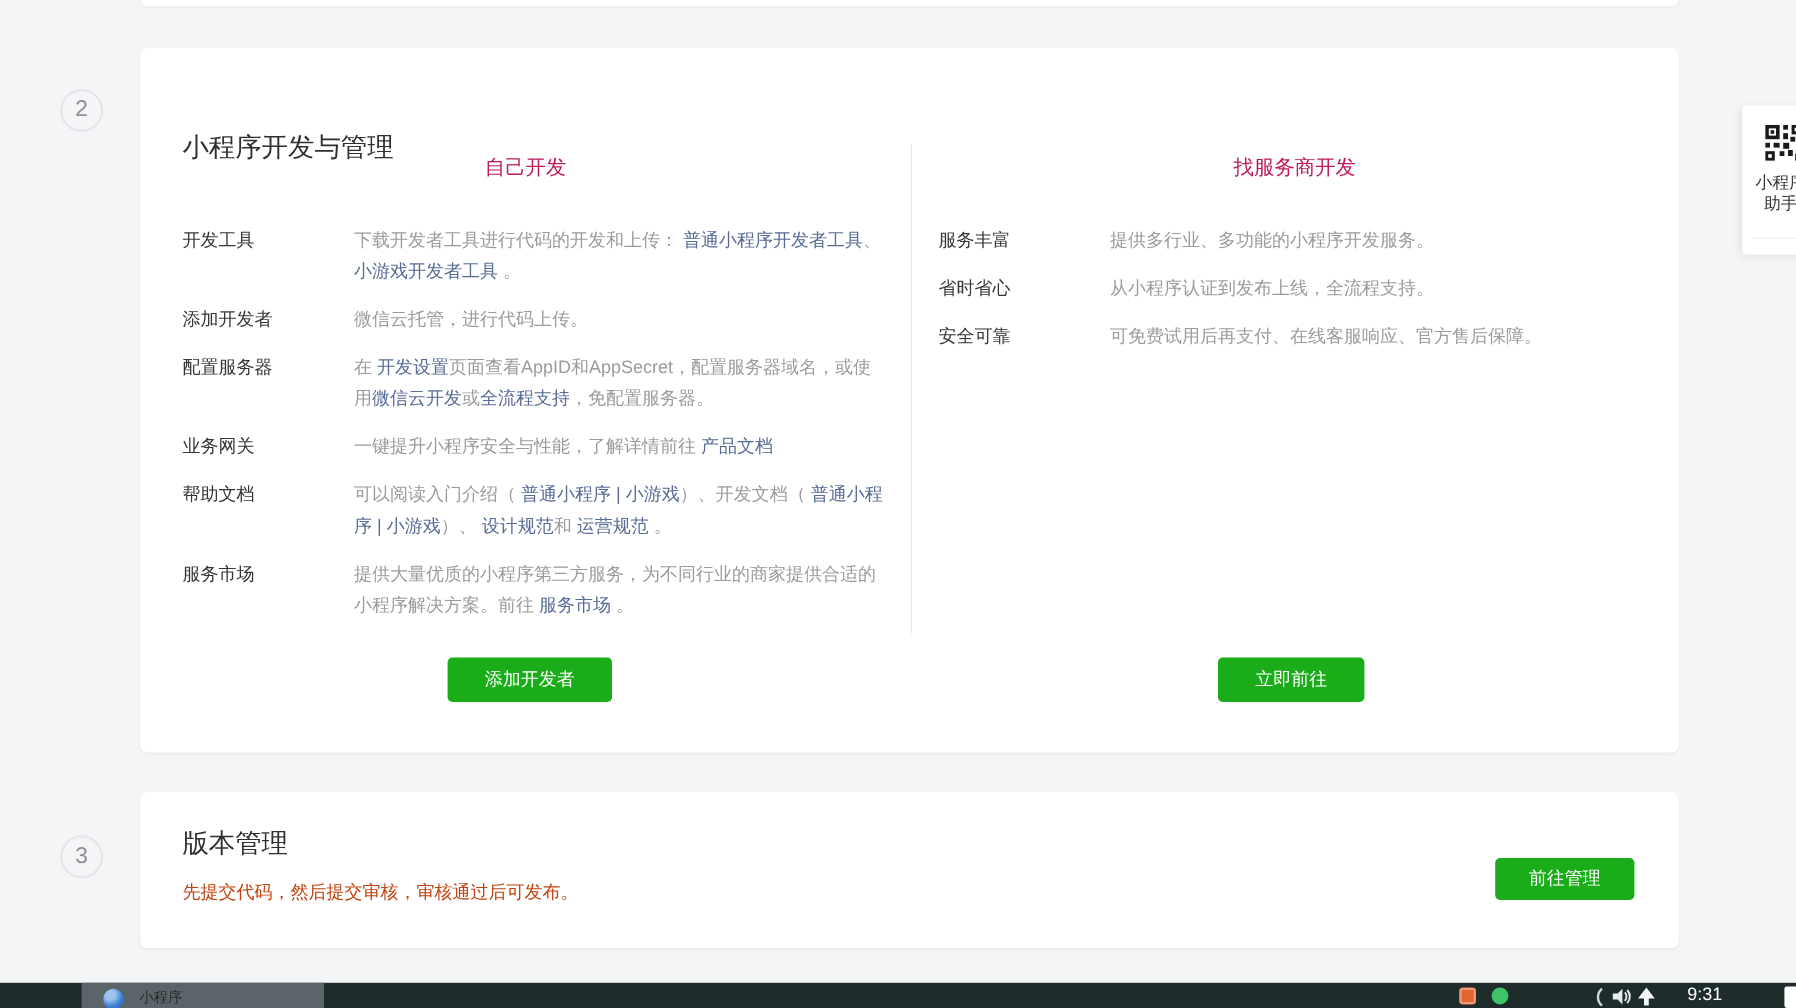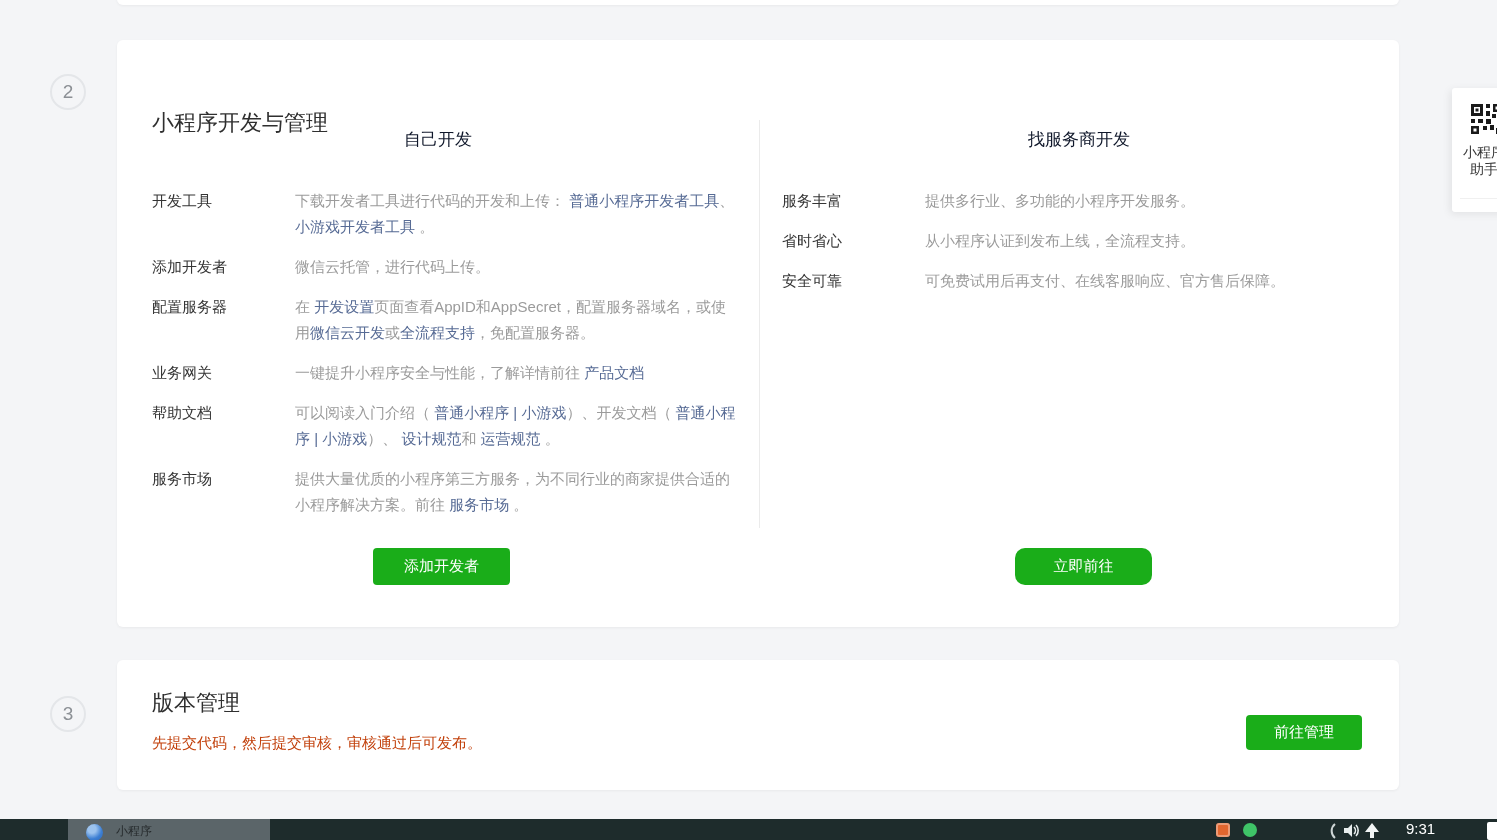--- a/index.html
+++ b/index.html
@@ -17,39 +17,39 @@
 
   .step-circle {
     position:absolute; width:36px; height:36px; border-radius:50%;
     border:2px solid #e4e6e9; color:#8c9095; font-size:19px;
     display:flex; align-items:center; justify-content:center; background:transparent;
   }
   .step-2 { left:50px; top:74px; }
   .step-3 { left:50px; top:696px; }
 
   .section-title { position:absolute; font-size:22px; color:#2f2f2f; font-weight:400; }
-  .col-header { position:absolute; top:88px; font-size:17px; color:#0f172a; text-align:center; }
+  .col-header { position:absolute; top:88px; font-size:17px; color:#be185d; text-align:center; }
   .col-header.left { left:0; width:642px; }
   .col-header.right { left:642px; width:640px; }
   .v-divider { position:absolute; left:642px; top:80px; width:1px; height:408px; background:#ebebeb; }
 
   .rows { position:absolute; top:148px; }
   .rows.left { left:35px; width:585px; }
   .rows.right { left:665px; width:560px; }
   .row { display:flex; margin-bottom:14px; font-size:15px; line-height:26px;gap:28px; }
   .row .label { width:115px; flex:0 0 115px; color:#353535; }
   .row .content { flex:1; color:#9b9b9b; }
   .lnk { color:#576b95; text-decoration:none; cursor:pointer; }
 
   .btn {
     position:absolute; background:#1aad19; color:#fff; border:none; border-radius:4px;
     font-size:15px; font-family:inherit; cursor:pointer; display:flex; align-items:center; justify-content:center;
   }
   .btn-add { left:256px; top:508px; width:137px; height:37px; }
-  .btn-go  { left:898px; top:508px; width:137px; height:37px;border-radius:10px; }
+  .btn-go  { left:898px; top:508px; width:122px; height:37px; }
   .btn-manage { left:1129px; top:55px; width:116px; height:35px; }
 
   .card3 .title3 { left:35px; top:28px; position:absolute; font-size:22px; color:#2f2f2f; }
   .card3 .desc3 { left:35px; top:74px; position:absolute; font-size:15px; color:#c2410c; }
 
   
   .float-widget {
     position:absolute; left:1452px; top:88px; width:90px; height:124px;
     background:#fff; box-shadow:-2px 2px 8px rgba(0,0,0,.08); border-radius:3px;
   }

